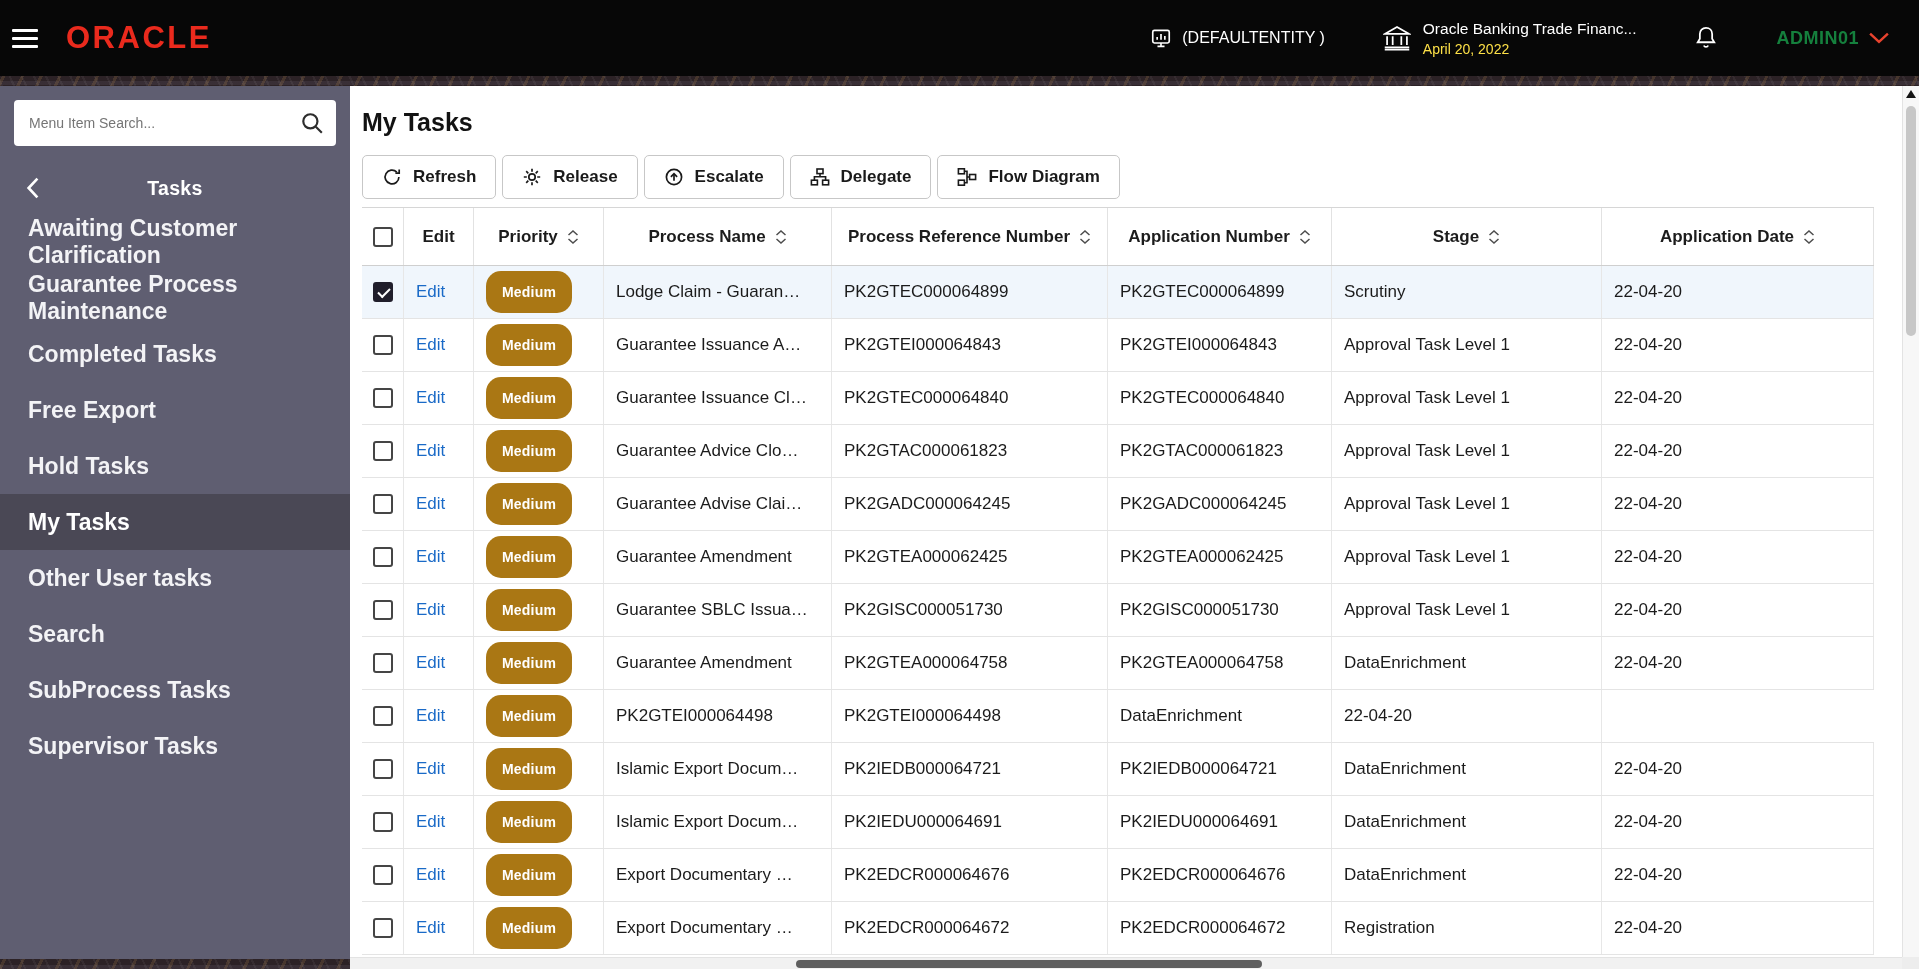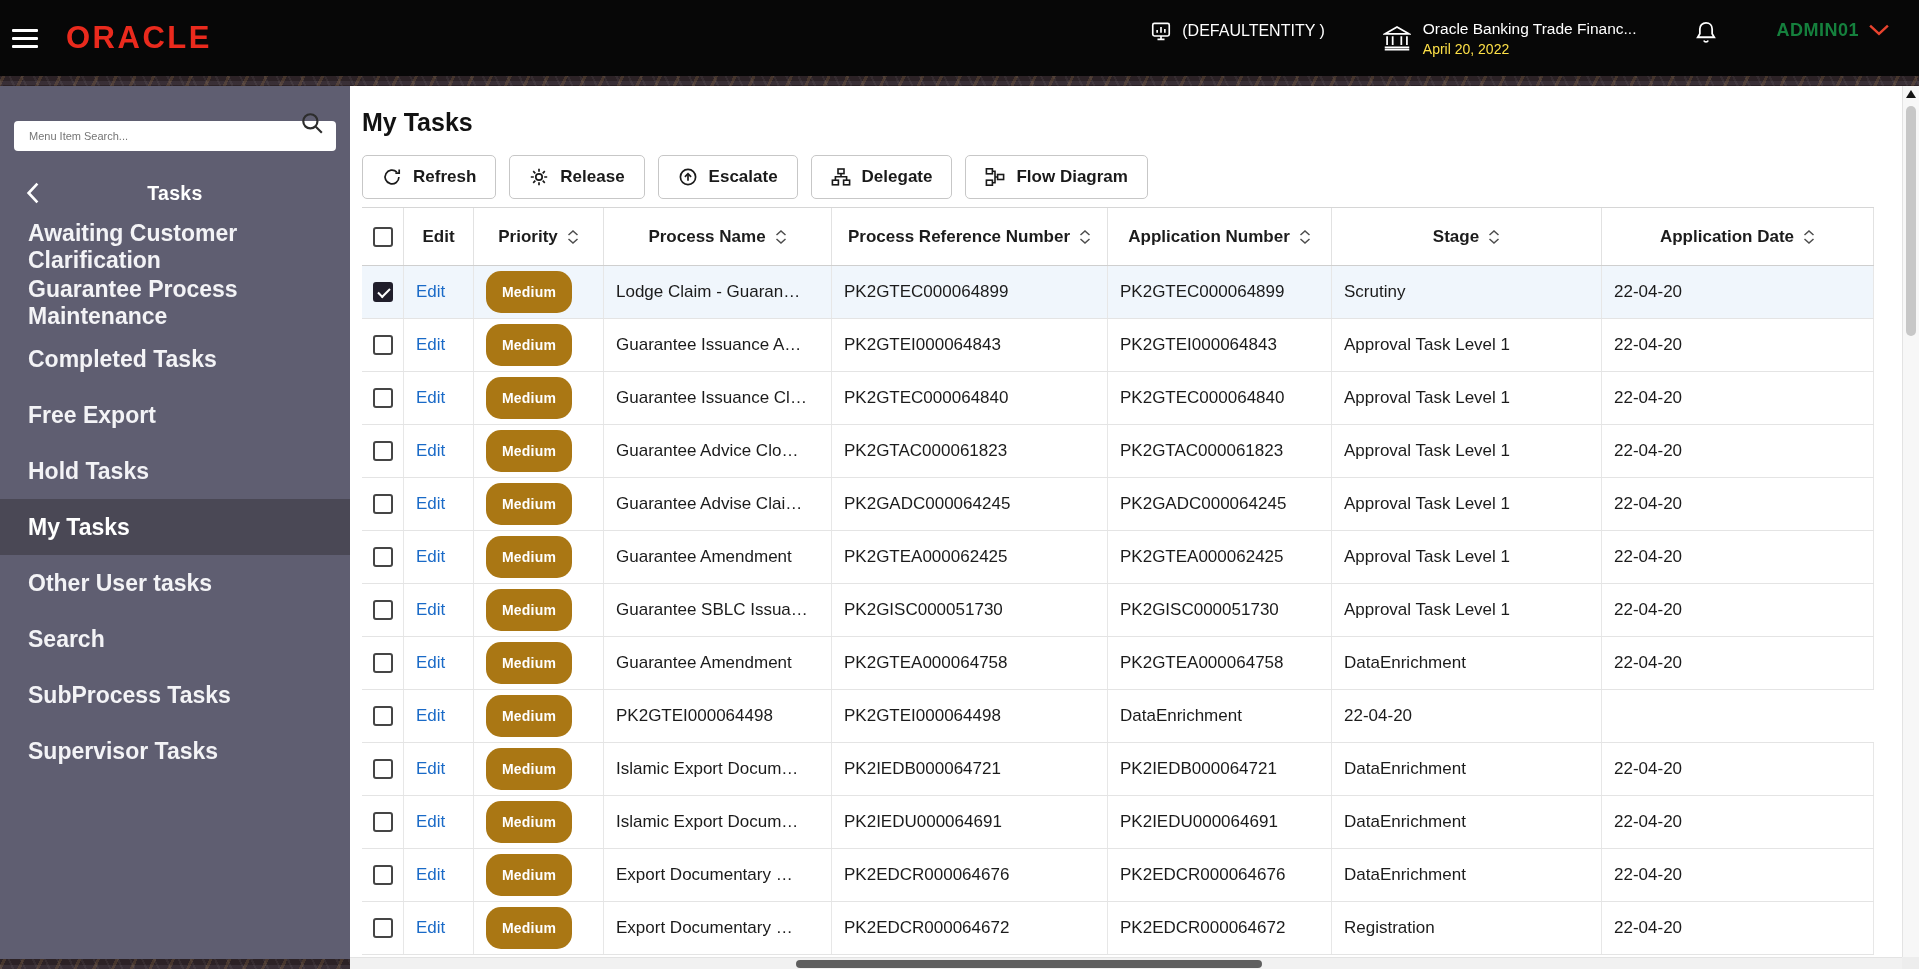--- a/index.html
+++ b/index.html
@@ -15,53 +15,53 @@
   }
 
   
   .topbar {
     position:absolute; top:0; left:0; right:0; height:76px;
     background:#070707; display:flex; align-items:center; padding:0 30px 0 12px; z-index:10;
   }
   .hamburger { width:26px; height:19px; display:flex; flex-direction:column; justify-content:space-between; cursor:pointer; }
   .hamburger span { display:block; height:3px; background:#fff; border-radius:1px; }
   .logo { margin-left:28px; font-size:31px; font-weight:bold; color:#ea2a1d; letter-spacing:2.5px; }
-  .hdr-right { margin-left:auto; display:flex; align-items:flex-start; gap:58px; }
+  .hdr-right { margin-left:auto; display:flex; align-items:center; gap:58px; }
   .entity { display:flex; align-items:center; gap:10px; color:#fff; font-size:16px; cursor:pointer; }
   .bank { display:flex; align-items:center; gap:12px; color:#fff; }
   .bank-text { display:flex; flex-direction:column; gap:3px; }
   .bank-title { font-size:15.5px; }
   .bank-date { font-size:14px; color:#fde047; }
   .bell { cursor:pointer; }
   .user { display:flex; align-items:center; gap:10px; color:#15803d; font-size:18px; font-weight:bold; letter-spacing:.5px; cursor:pointer; }
 
   
   .page { position:absolute; top:86px; left:0; right:0; bottom:0; display:flex; }
 
   
   .sidebar { width:350px; flex-shrink:0; background:#5f5e71; margin-bottom:10px; color:#fff; position:relative; }
   .search-wrap { margin:14px 14px 0 14px; position:relative; }
   .search-wrap input {
-    width:100%; height:30px; border:none; border-radius:4px; background:#fff;
-    padding:0 46px 0 15px; font-size:11px; color:#333; font-family:inherit; outline:none;margin-top:21px;
+    width:100%; height:46px; border:none; border-radius:4px; background:#fff;
+    padding:0 46px 0 15px; font-size:14px; color:#333; font-family:inherit; outline:none;
   }
   .search-wrap input::placeholder { color:#757575; }
   .search-icon { position:absolute; right:12px; top:11px; cursor:pointer; }
   .tasks-head { margin-top:16px; height:52px; display:flex; align-items:center; position:relative; }
   .back-chevron { position:absolute; left:26px; top:15px; cursor:pointer; }
   .tasks-title { flex:1; text-align:center; font-size:19.5px; font-weight:bold; letter-spacing:.3px; }
   .menu { display:flex; flex-direction:column; }
   .menu-item { height:56px; display:flex; align-items:center; padding-left:28px; font-size:23px; font-weight:600; color:#f3f3f6; cursor:pointer; }
   .menu-item.active { background:#4a4855; color:#fff; }
 
   
   .content { flex:1; background:#fff; position:relative; overflow:hidden; }
   .page-title { margin:22px 0 0 12px; font-size:25px; font-weight:bold; color:#121212; }
 
-  .toolbar { margin:18px 0 0 12px; display:flex; gap:13px; }
+  .toolbar { margin:18px 0 0 12px; display:flex; gap:6px; }
   .tbtn {
     display:flex; align-items:center; gap:11px; height:44px; padding:0 19px;
     background:#fff; border:1px solid #c7c7c7; border-radius:5px;
     font-size:17px; font-weight:600; color:#1a1a1a; font-family:inherit; cursor:pointer;
   }
   .tbtn svg { flex-shrink:0; }
 
   
   .task-table { margin:8px 0 0 12px; width:1512px; border-top:1px solid #d6d6d6; }
   .tr-head, .tr {

